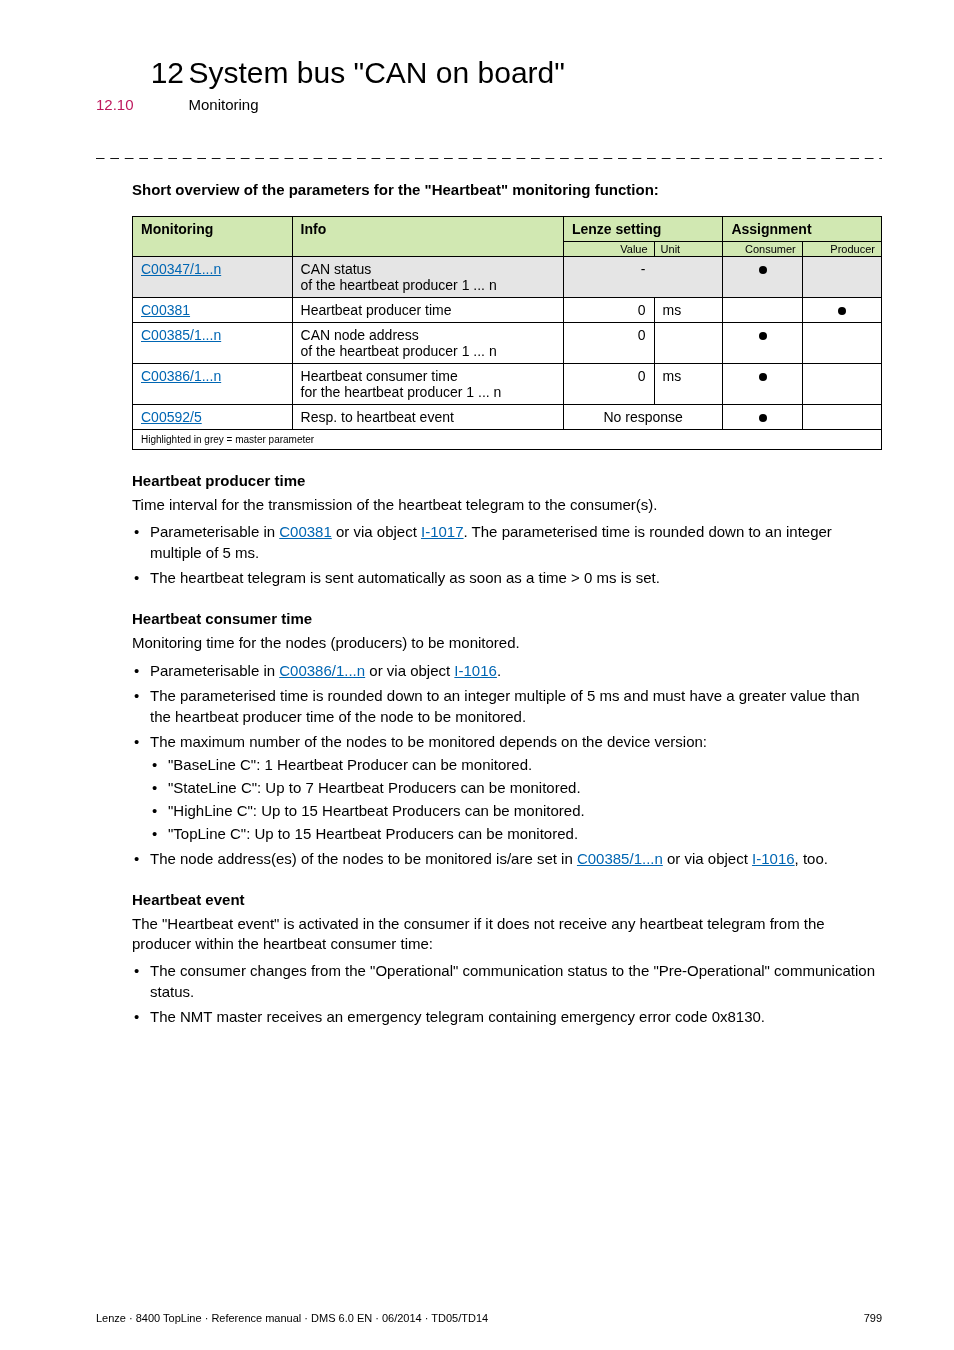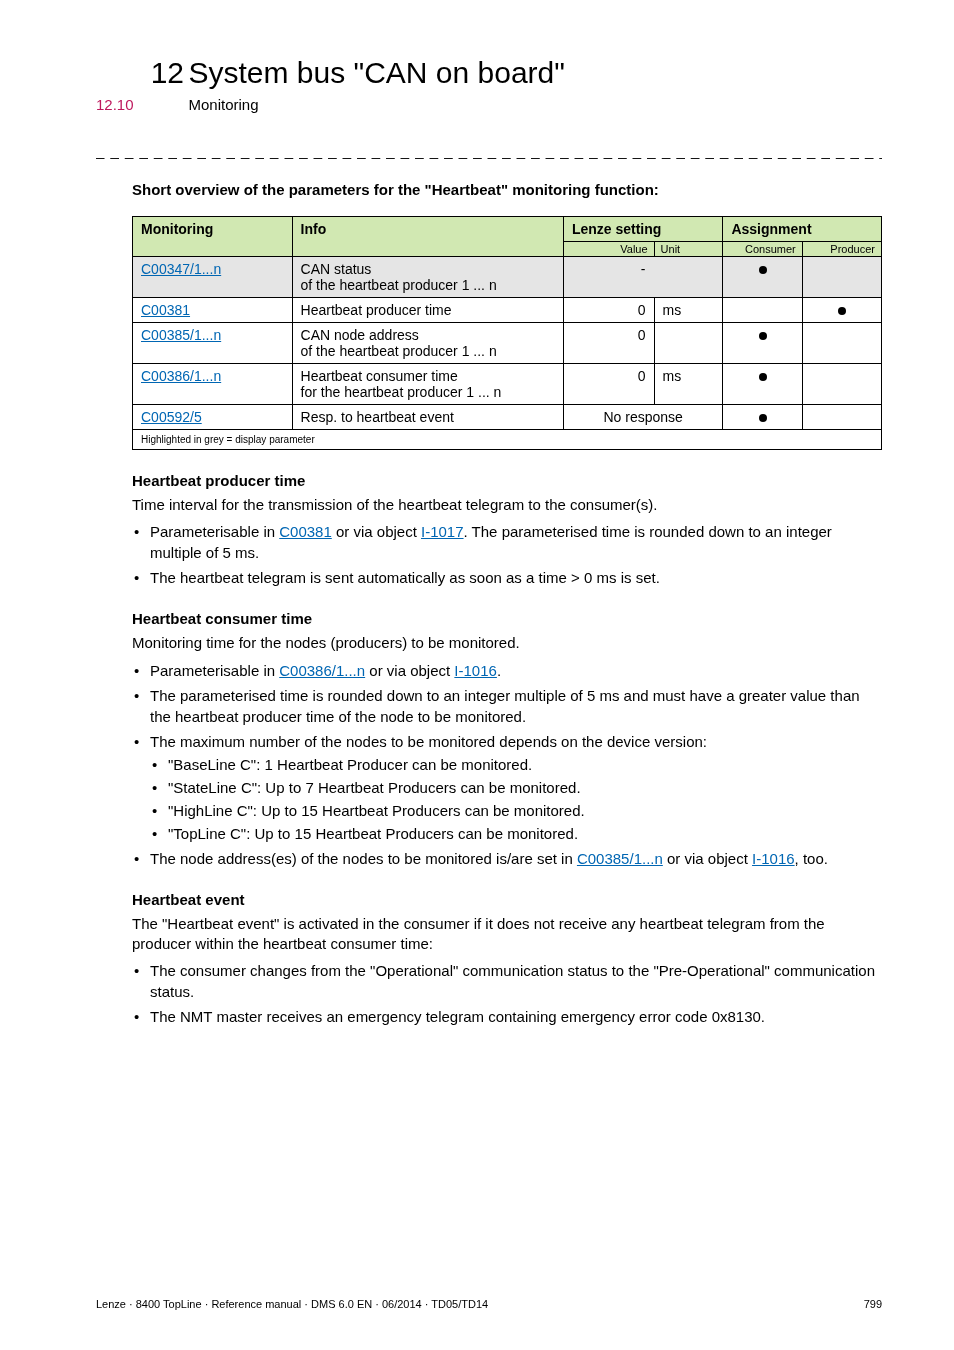--- a/index.html
+++ b/index.html
@@ -153,21 +153,21 @@
     background: #000;
     border-radius: 50%;
     vertical-align: middle;
   }
   .footnote-row td {
     font-size: 10px;
     padding: 2px 6px;
   }
   .footer {
     position: absolute;
-    bottom: 40px;
+    bottom: 26px;
     left: 96px;
     right: 72px;
     font-size: 11px;
     color: #000;
     display: flex;
     justify-content: space-between;
   }
 </style>
 </head>
 <body>
@@ -249,21 +249,21 @@
         </tr>
 
         <tr>
           <td><a class="link">C00592/5</a></td>
           <td><span>Resp. to heartbeat event</span></td>
           <td colspan="2" class="center">No response</td>
           <td class="center"><span class="dot"></span></td>
           <td class="center"></td>
         </tr>
         <tr class="footnote-row">
-          <td colspan="6">Highlighted in grey = display parameter</td>
+          <td colspan="6">Highlighted in grey = master parameter</td>
         </tr>
       </tbody>
     </table>
 
     <div class="subhead">Heartbeat producer time</div>
     <div class="body-text">Time interval for the transmission of the heartbeat telegram to the consumer(s).</div>
     <ul class="bullets">
       <li>
         <span>Parameterisable in </span><a class="link">C00381</a><span> or via object </span><a class="link">I-1017</a><span>. The parameterised time is rounded down to an integer multiple of 5 ms.</span>
       </li>

